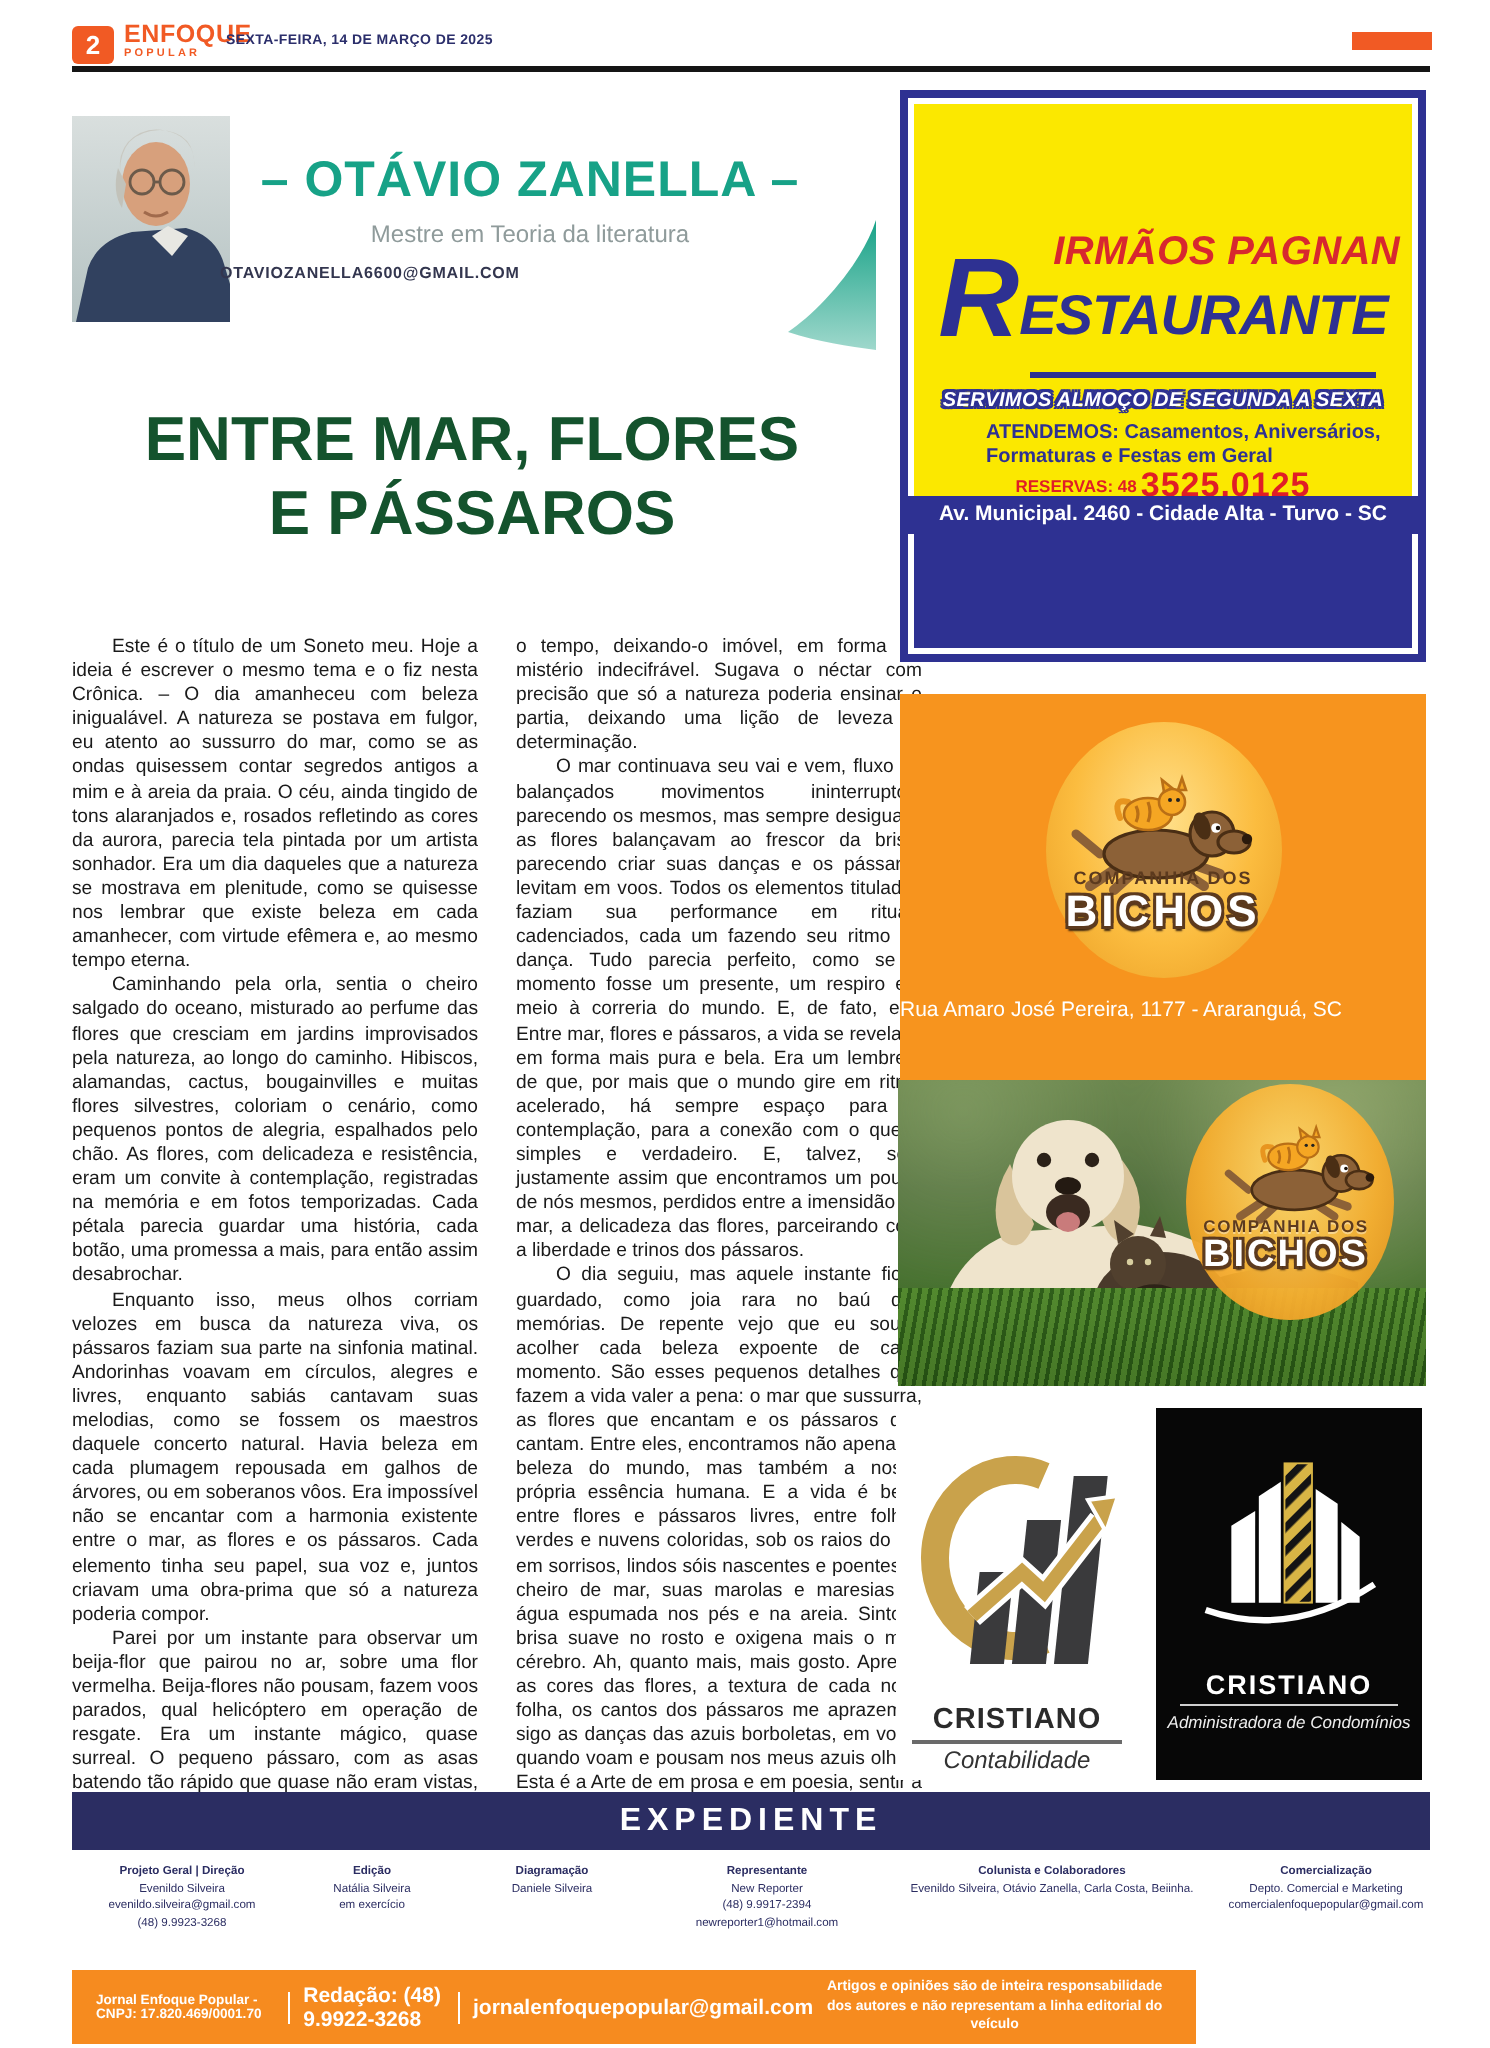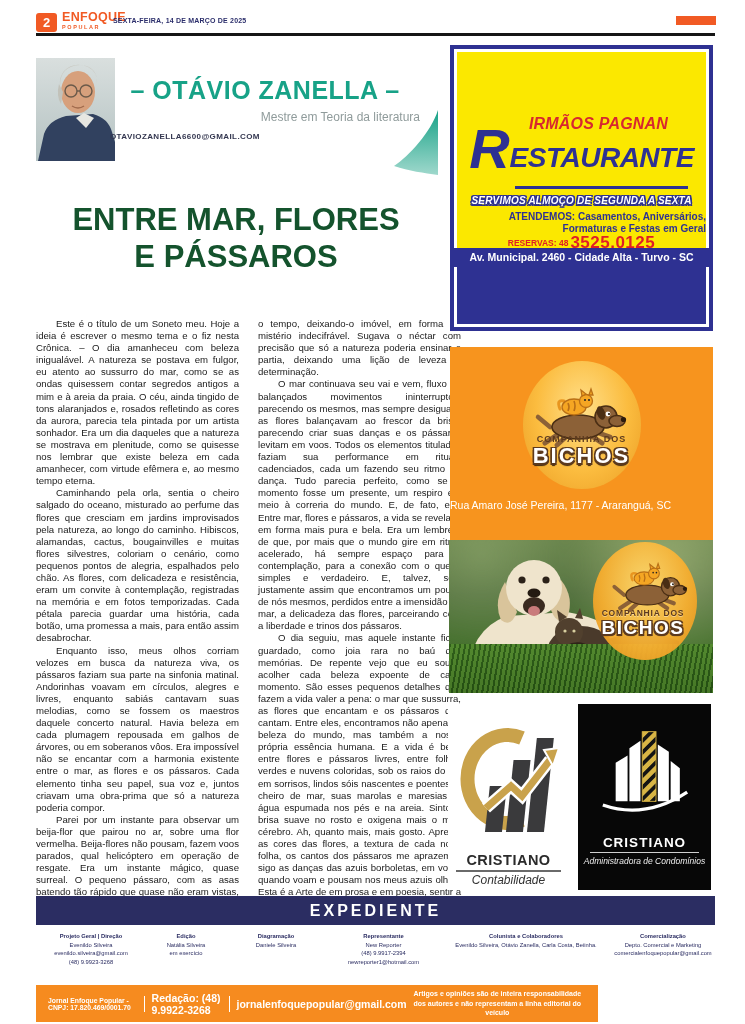--- a/index.html
+++ b/index.html
@@ -18,52 +18,52 @@
   .hdr-logo .l1 { color:#F15A24; font-size:12.5px; font-weight:800; letter-spacing:.3px; }
   .hdr-logo .l2 { color:#F15A24; font-size:5.5px; font-weight:800; letter-spacing:1.6px; margin-top:1px; }
   .hdr-date { left:113px; top:17px; font-size:7px; font-weight:700; color:#2B2E6B; letter-spacing:.2px; }
   .hdr-dash { left:676px; top:16px; width:40px; height:9px; background:#F15A24; }
   .hdr-rule { left:36px; top:33px; width:679px; height:2.5px; background:#151515; }
 
   
   .author-photo { left:36px; top:58px; width:79px; height:103px; overflow:hidden; }
   .author-name { left:110px; top:76px; width:310px; text-align:center; color:#17A287;
     font-size:25px; font-weight:800; letter-spacing:.5px; }
-  .author-sub { left:110px; top:110px; width:310px; text-align:right; color:#8f9b9b; font-size:12px; }
+  .author-sub { left:110px; top:110px; width:310px; text-align:center; color:#8f9b9b; font-size:12px; }
   .author-email { left:110px; top:132px; width:310px; text-align:left; color:#33364f;
     font-size:8px; font-weight:800; letter-spacing:.4px; }
   .sail { left:394px; top:110px; }
 
   
   .headline { left:34px; top:201px; width:404px; text-align:center; color:#14532d;
     font-size:31px; line-height:37px; font-weight:800; }
 
   
   .col { top:318px; width:203px; font-size:9.6px; line-height:12.1px;
     text-align:justify; color:#1a1a1a; }
   .col1 { left:36px; } .col2 { left:258px; }
   .col p { margin:0; }
   .col p.ind { text-indent:20px; }
 
   
   .ad-rest { left:450px; top:45px; width:263px; height:286px; background:#2E3192; }
   .ad-rest .frame { position:absolute; inset:4px; border:3px solid #fff; z-index:2; }
   .ad-rest .yellow { position:absolute; left:7px; right:7px; top:7px; height:196px; background:#FBE800; z-index:3; }
-  .rest-brand-top { position:absolute; top:63px; left:40px; right:6px; text-align:center;
-    color:#D7282F; font-style:italic; font-weight:800; font-size:16px; letter-spacing:.2px; }
+  .rest-brand-top { position:absolute; top:63px; left:40px; right:6px; text-align:right;
+    color:#D7282F; font-style:italic; font-weight:800; font-size:20px; letter-spacing:.2px; }
   .rest-brand-main { position:absolute; top:74px; left:0; right:0; display:flex;
     justify-content:center; align-items:flex-end; color:#2E3192; font-style:italic; font-weight:800; }
   .rest-brand-main .big { font-size:56px; line-height:.82; }
   .rest-brand-main .rest { font-size:28px; line-height:1; letter-spacing:-.5px; }
   .rest-underline { position:absolute; top:134px; left:58px; right:18px; height:3px; background:#2E3192; }
   .rest-tagline { position:absolute; top:143px; left:0; right:0; text-align:center;
     font-size:10px; font-weight:800; font-style:italic; color:#fff; letter-spacing:.2px;
     text-shadow:-1.5px -1.5px 0 #2E3192,1.5px -1.5px 0 #2E3192,-1.5px 1.5px 0 #2E3192,
       1.5px 1.5px 0 #2E3192,-1.5px 0 0 #2E3192,1.5px 0 0 #2E3192,0 -1.5px 0 #2E3192,0 1.5px 0 #2E3192; }
-  .rest-services { position:absolute; top:159px; left:0; right:0; text-align:right;
+  .rest-services { position:absolute; top:159px; left:0; right:0; text-align:left;
     color:#2E3192; font-weight:800; font-size:10px; line-height:12px;padding-left:36px; }
   .rest-reservas { position:absolute; top:181px; left:0; right:0; display:flex;
     justify-content:center; align-items:center; gap:2px; color:#E01E26; }
   .rest-reservas .lbl { font-size:8.5px; font-weight:800; }
   .rest-reservas .num { font-size:17px; font-weight:800; letter-spacing:.5px; }
   .rest-address { position:absolute; top:203px; left:0; right:0; height:19px; background:#2E3192;
     color:#fff; font-weight:700; font-size:10.5px; text-align:center; line-height:19px; z-index:4; }
 
   
   .ad-bichos { left:450px; top:347px; width:263px; height:193px; background:#F7941E; }

